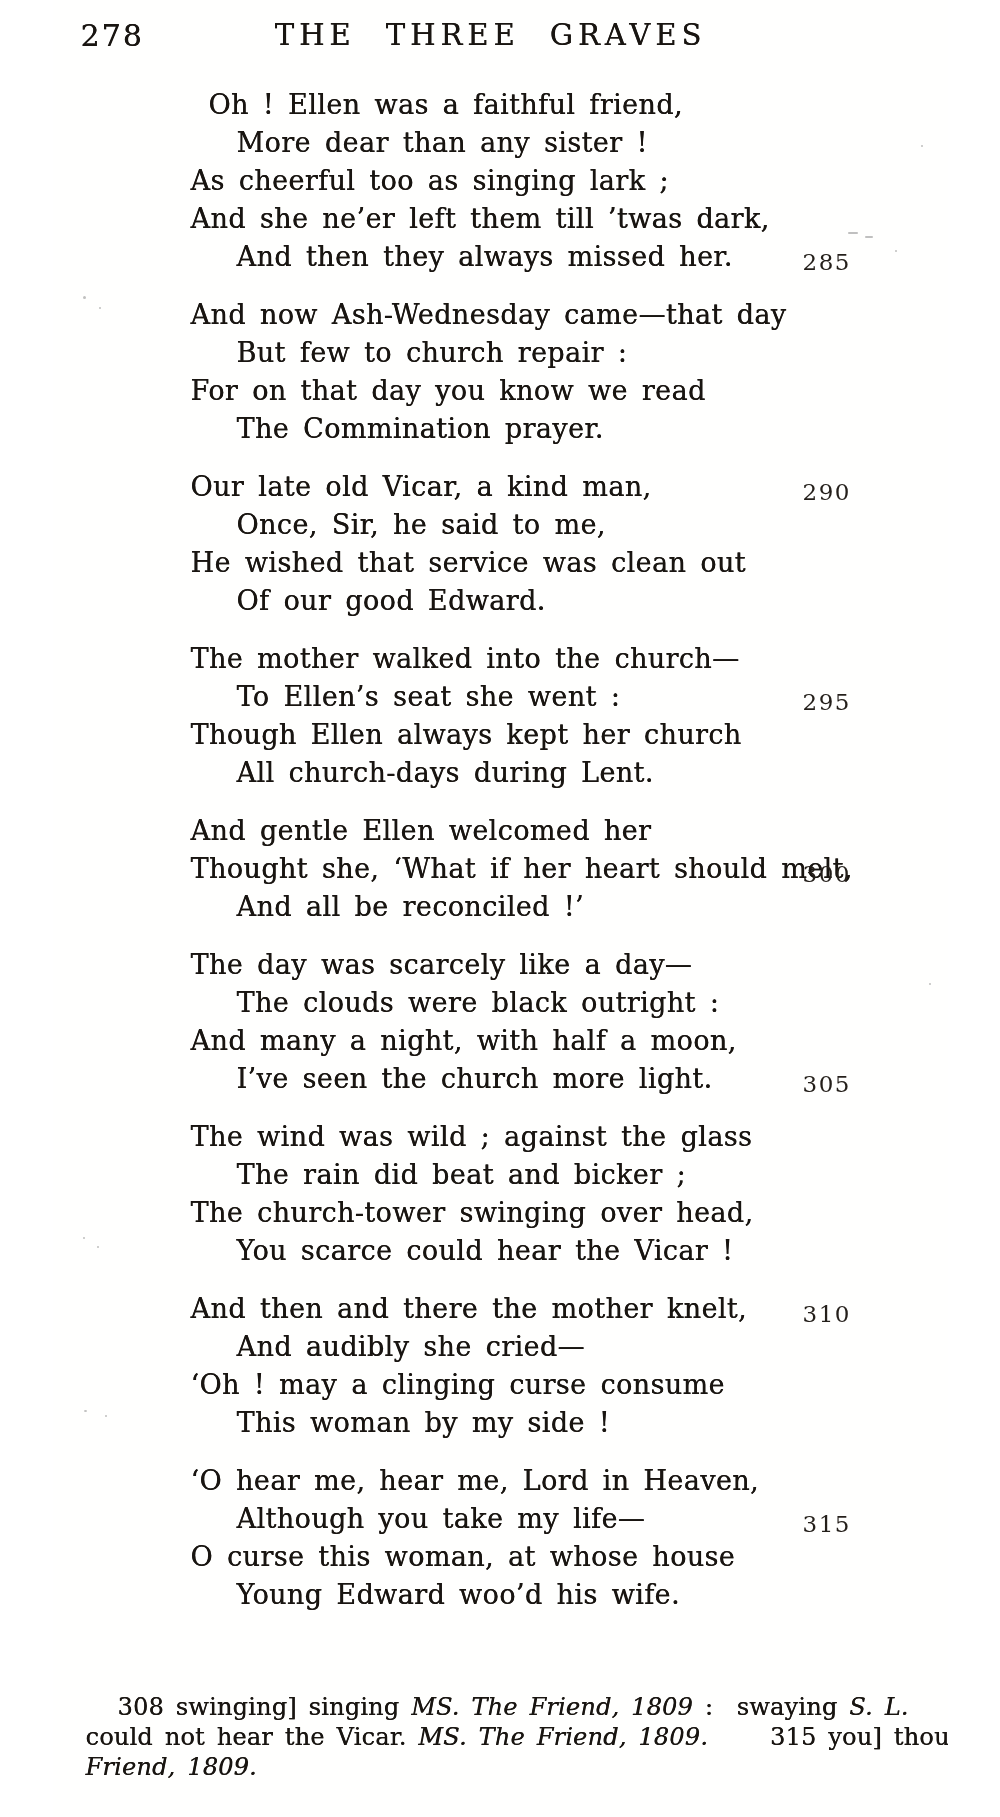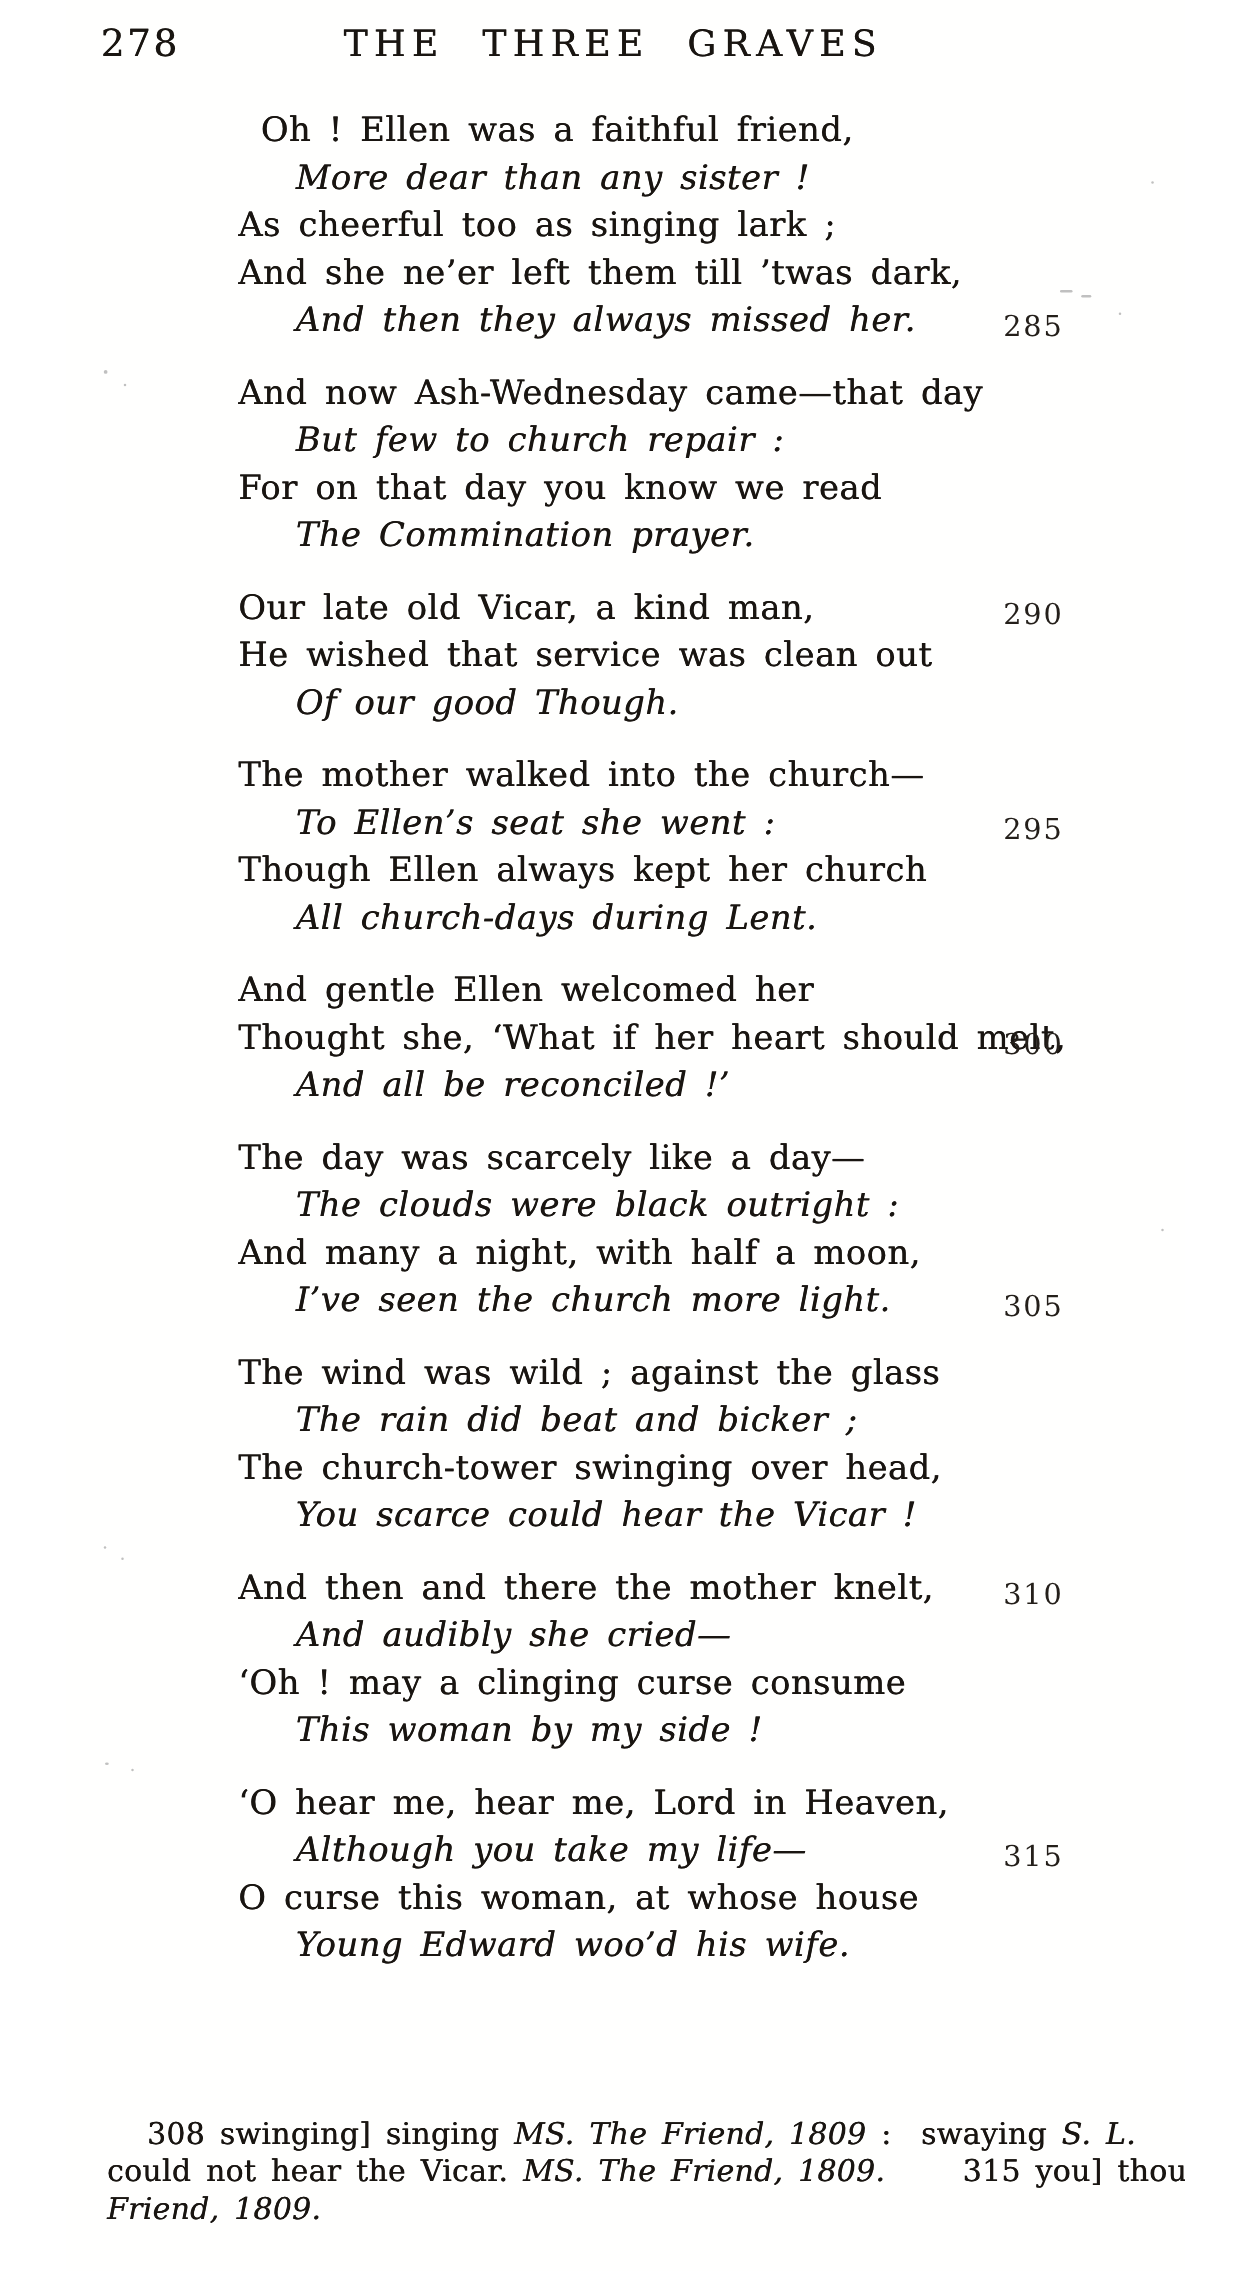--- a/index.html
+++ b/index.html
@@ -17,21 +17,21 @@
     position:absolute;left:12px;top:2px;width:852px;margin:0;
     text-align:center;font-size:29px;font-weight:normal;
     letter-spacing:5px;word-spacing:16px;
   }
   
   .poem{position:absolute;left:138px;top:86px;width:720px;
         font-size:27px;line-height:38px;letter-spacing:0.4px;word-spacing:5px;}
   .stanza{margin:0 0 20px 0;padding:0;}
   .pline{position:relative;white-space:pre;height:38px;}
   .pline.ind1 .ltext{margin-left:18px;}
-  .pline.ind2 .ltext{margin-left:46px;font-style:italic;}
+  .pline.ind2 .ltext{margin-left:46px;}
   .lnum{
     position:absolute;left:612px;top:5px;
     font-size:23px;letter-spacing:1.5px;color:#241f1a;text-shadow:none;text-align:right;
   }
   
   .apparatus{position:absolute;left:33px;top:1692px;width:932px;
              font-size:24px;line-height:30px;letter-spacing:0.2px;word-spacing:4px;}
   .app-line{white-space:pre;height:30px;}
   .app-indent{text-indent:32px;}
   .app-it{font-style:italic;}
@@ -59,22 +59,23 @@
         <div class="pline ind2"><span class="ltext">And then they always missed her.</span><span class="lnum">285</span></div>
       </div>
       <div class="stanza">
         <div class="pline ind0"><span class="ltext">And now Ash-Wednesday came—that day</span></div>
         <div class="pline ind2"><span class="ltext">But few to church repair :</span></div>
         <div class="pline ind0"><span class="ltext">For on that day you know we read</span></div>
         <div class="pline ind2"><span class="ltext">The Commination prayer.</span></div>
       </div>
       <div class="stanza">
         <div class="pline ind0"><span class="ltext">Our late old Vicar, a kind man,</span><span class="lnum">290</span></div>
+        <div class="pline ind2"><span class="ltext">Once, Sir, he said to me,</span></div>
         <div class="pline ind0"><span class="ltext">He wished that service was clean out</span></div>
-        <div class="pline ind2"><span class="ltext">Of our good Though.</span></div>
+        <div class="pline ind2"><span class="ltext">Of our good Edward.</span></div>
       </div>
       <div class="stanza">
         <div class="pline ind0"><span class="ltext">The mother walked into the church—</span></div>
         <div class="pline ind2"><span class="ltext">To Ellen’s seat she went :</span><span class="lnum">295</span></div>
         <div class="pline ind0"><span class="ltext">Though Ellen always kept her church</span></div>
         <div class="pline ind2"><span class="ltext">All church-days during Lent.</span></div>
       </div>
       <div class="stanza">
         <div class="pline ind0"><span class="ltext">And gentle Ellen welcomed her</span></div>
         <div class="pline ind0"><span class="ltext">Thought she, ‘What if her heart should melt,</span><span class="lnum">300</span></div>

